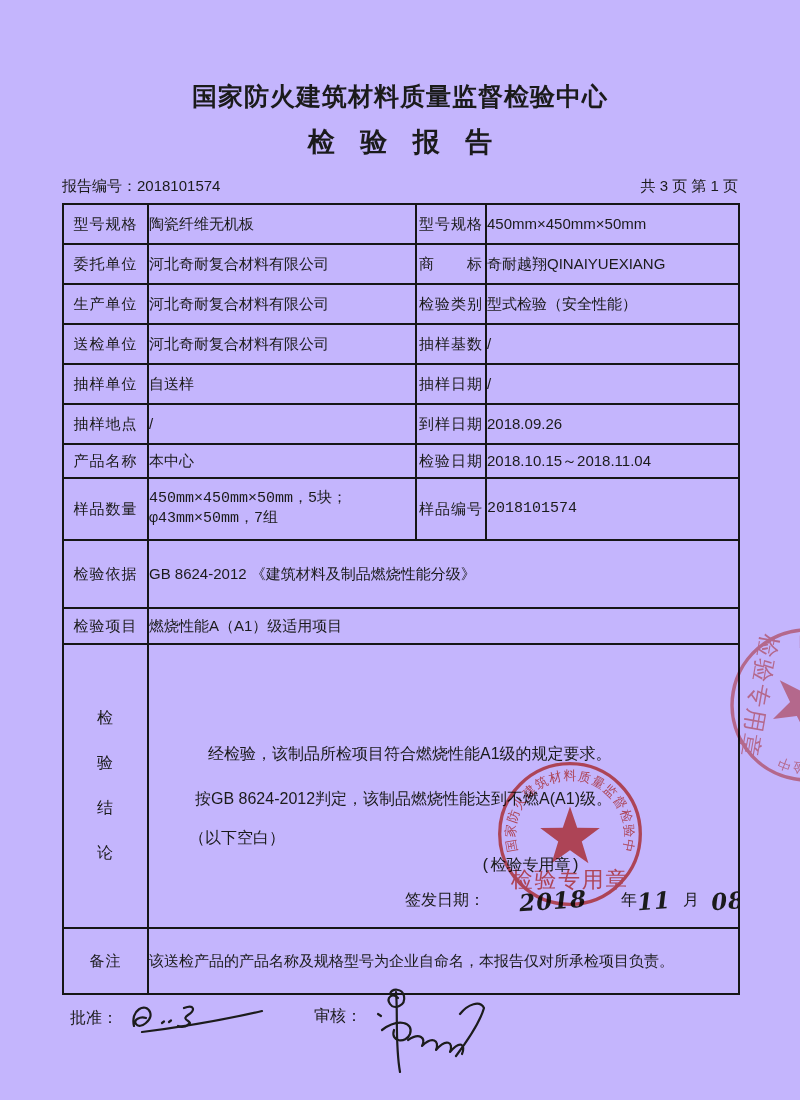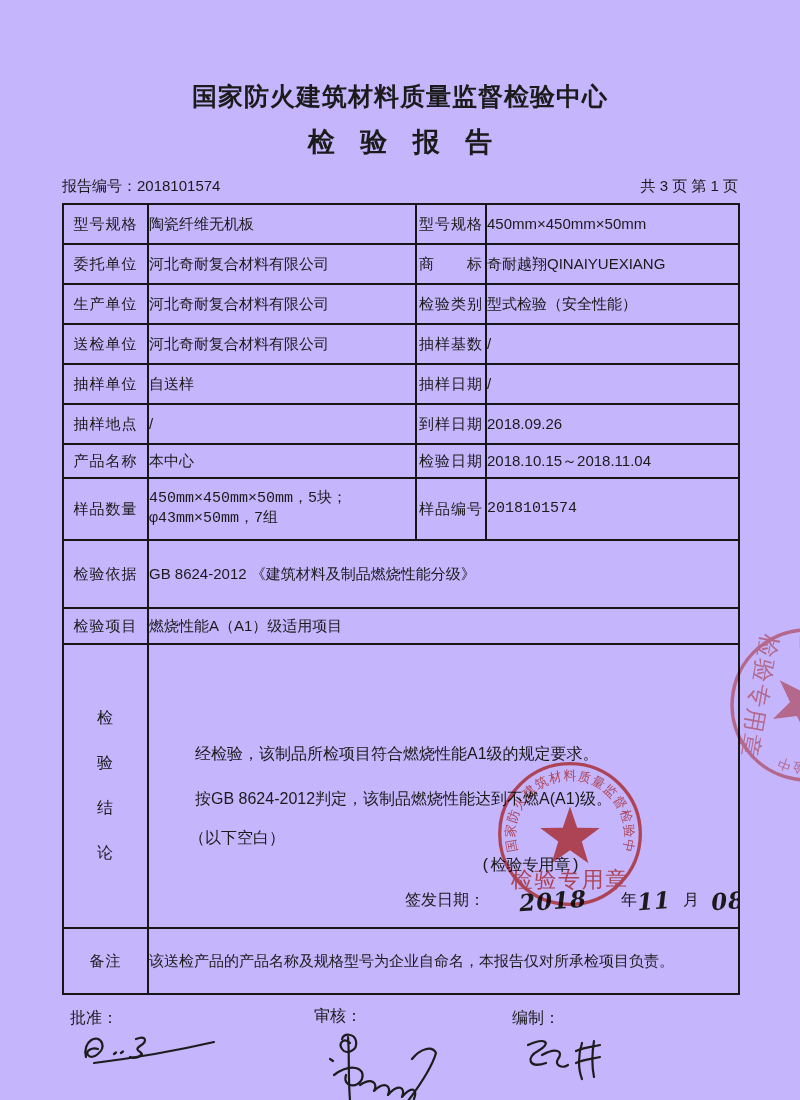--- a/index.html
+++ b/index.html
@@ -30,21 +30,21 @@
   }
   td.lbl { text-align:center; letter-spacing:1px; }
   td.val { padding:2px 8px; line-height:20px; }
   tr.r40 { height:40px; } tr.r34 { height:34px; } tr.r46 { height:62px;font-family:Liberation Mono, monospace; }
   tr.r68 { height:68px; } tr.r36 { height:36px; } tr.r284 { height:284px; } tr.r66 { height:66px; }
 
   td.concl-lbl { vertical-align:middle; }
   .vlabel { display:flex; flex-direction:column; align-items:center; justify-content:center; gap:24px; font-size:16px; }
   td.concl-body { position:relative; vertical-align:top; }
   .cline { margin:0; padding-left:46px; font-size:16px; line-height:26px; }
-  .cline1 { margin-top:20px; }
+  .cline1 { margin-top:20px;margin-left:13px; }
   .cline2 { margin-top:19px; }
   .cline3 { margin-top:13px; padding-left:40px; }
   .seal-note { position:absolute; left:332px; top:210px; font-size:16px;font-family:Liberation Mono, monospace; }
   .issue-line {
     position:absolute; left:256px; top:242px; display:flex; align-items:center;
     font-size:16px; white-space:nowrap;
   }
   .issue-line .gap-s { display:inline-block; width:12px; }
   .issue-line .gap-l { display:inline-block; width:34px; }
   .hand {
@@ -57,21 +57,21 @@
   .stamp-main {
     position:absolute; left:494px; top:758px; width:152px; height:152px;
     mix-blend-mode:multiply; opacity:.88; z-index:5; pointer-events:none;
   }
   .stamp-edge {
     position:absolute; top:624px; right:-88px; width:162px; height:162px;
     transform:rotate(100deg); mix-blend-mode:multiply; opacity:.6; z-index:5;
     pointer-events:none;
   }
   .sign-row { position:absolute; top:990px; left:62px; width:676px; height:105px; font-size:16px; }
-  .sig-item { position:absolute; display:flex; align-items:flex-start;flex-direction:column; }
+  .sig-item { position:absolute; display:flex; align-items:flex-start; }
   .sig-approve { left:8px; top:8px; }
   .sig-review  { left:252px; top:-8px; }
   .sig-prepare { left:450px; top:4px; }
   .sig-approve .sig-label { padding-top:10px; }
   .sig-review  .sig-label { padding-top:24px; }
   .sig-prepare .sig-label { padding-top:14px; }
   .sig-svg path { stroke:#1c1c1c; stroke-width:2.2; fill:none; stroke-linecap:round; stroke-linejoin:round; }
 </style>
 </head>
 <body>
@@ -230,24 +230,15 @@
       <span class="sig-label">审核：</span>
       <svg class="sig-svg" width="132" height="95" viewBox="0 0 132 95">
         <path d="M36,16 C30,10 24,16 28,22 C32,28 44,24 42,14 C40,6 30,6 28,12"></path>
         <path d="M34,10 C36,32 33,62 38,90"></path>
         <path d="M20,48 C36,36 52,40 48,52 C44,62 28,60 32,48"></path>
         <path d="M46,58 C58,50 64,56 60,64 C70,54 78,58 74,68 C84,56 92,60 88,70 C98,58 104,62 100,72"></path>
         <path d="M98,32 C106,22 118,18 122,26 C118,40 106,58 94,74"></path>
         <path d="M16,32 l3,2"></path>
       </svg>
     </div>
-    <div class="sig-item sig-prepare">
-      <span class="sig-label">编制：</span>
-      <svg class="sig-svg" width="112" height="60" viewBox="0 0 112 60">
-        <path d="M16,16 C34,8 40,14 26,22 C14,28 16,40 34,34"></path>
-        <path d="M30,26 C44,18 52,22 46,30 C42,36 50,40 56,36"></path>
-        <path d="M70,14 C66,26 66,40 70,50 M82,12 C80,24 80,38 82,48"></path>
-        <path d="M64,22 C72,18 80,18 88,16 M64,34 C72,30 80,30 88,28"></path>
-      </svg>
-    </div>
   </div>
 
 </div>
 
 </body></html>

